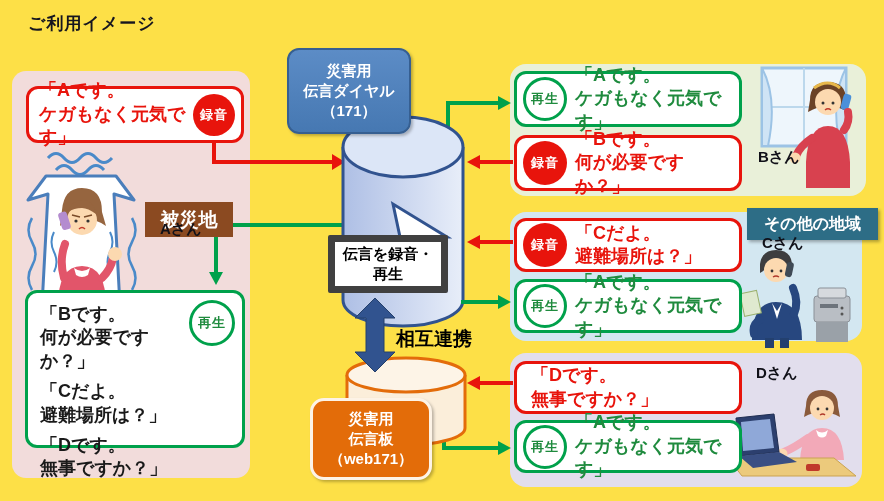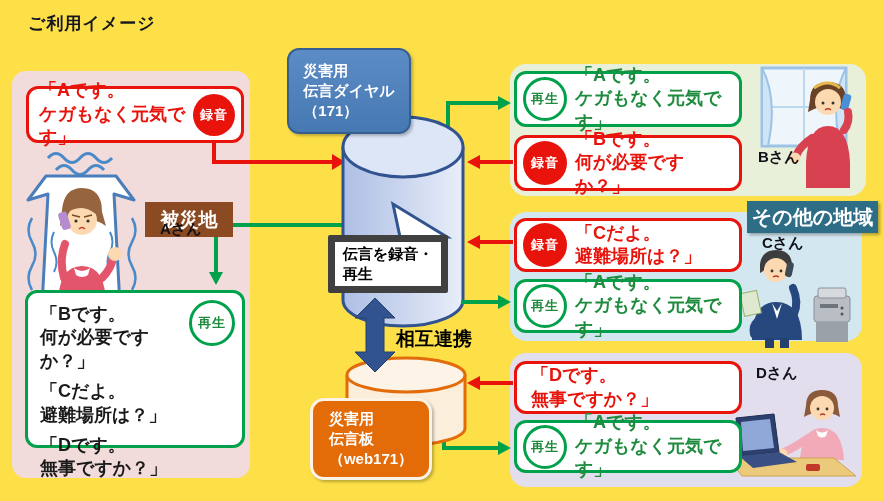--- a/index.html
+++ b/index.html
@@ -22,24 +22,24 @@
   .badge.green{background:#fff;border:3px solid var(--green);color:var(--green-text);}
   .msg{font-weight:bold;font-size:18px;line-height:1.3;white-space:pre-line;margin-left:8px;}
   .msg.redtext{color:var(--red);}
   .msg.greentext{color:var(--green-text);}
   .msg.blacktext{color:#1a1a1a;}
   .playlist{align-items:flex-start;flex-direction:column;padding:10px 12px;}
   .playlist .msg{margin:0 0 7px 0;}
   .playlist-badge{position:absolute;top:7px;right:7px;width:46px;height:46px;}
   .region{color:#fff;font-weight:bold;display:flex;align-items:center;justify-content:center;margin-top:20px;}
   .hisaichi{left:145px;top:182px;width:88px;height:35px;background:var(--brown);font-size:19px;}
-  .sonota{left:747px;top:181px;width:131px;height:32px;background:var(--teal);font-size:20px;
+  .sonota{left:747px;top:188px;width:131px;height:32px;background:var(--teal);font-size:16px;
           box-shadow:2px 2px 3px rgba(0,0,0,.3);}
   .person{font-weight:bold;font-size:15px;color:#101018;}
-  .bigbox{display:flex;align-items:center;justify-content:center;text-align:left;
+  .bigbox{display:flex;align-items:center;justify-content:center;text-align:center;
           font-weight:bold;white-space:pre-line;line-height:1.35;}
   .dialbox{left:287px;top:48px;width:124px;height:86px;color:#fff;font-size:15px;
            background:linear-gradient(#5c8cc6,#4678b2);border:2px solid #365f91;border-radius:12px;
            box-shadow:2px 2px 3px rgba(0,0,0,.25);}
   .notebox{left:328px;top:235px;width:120px;height:58px;background:#fff;border:7px solid #404040;
            color:#000;font-size:15px;border-radius:2px;}
   .linklabel{left:396px;top:326px;font-size:19px;font-weight:bold;color:#000;}
   .boardbox{left:310px;top:398px;width:122px;height:82px;color:#fff;font-size:15px;
             background:#e36c09;border:3px solid #fdf3e6;border-radius:14px;
             box-shadow:2px 2px 3px rgba(0,0,0,.25);}

